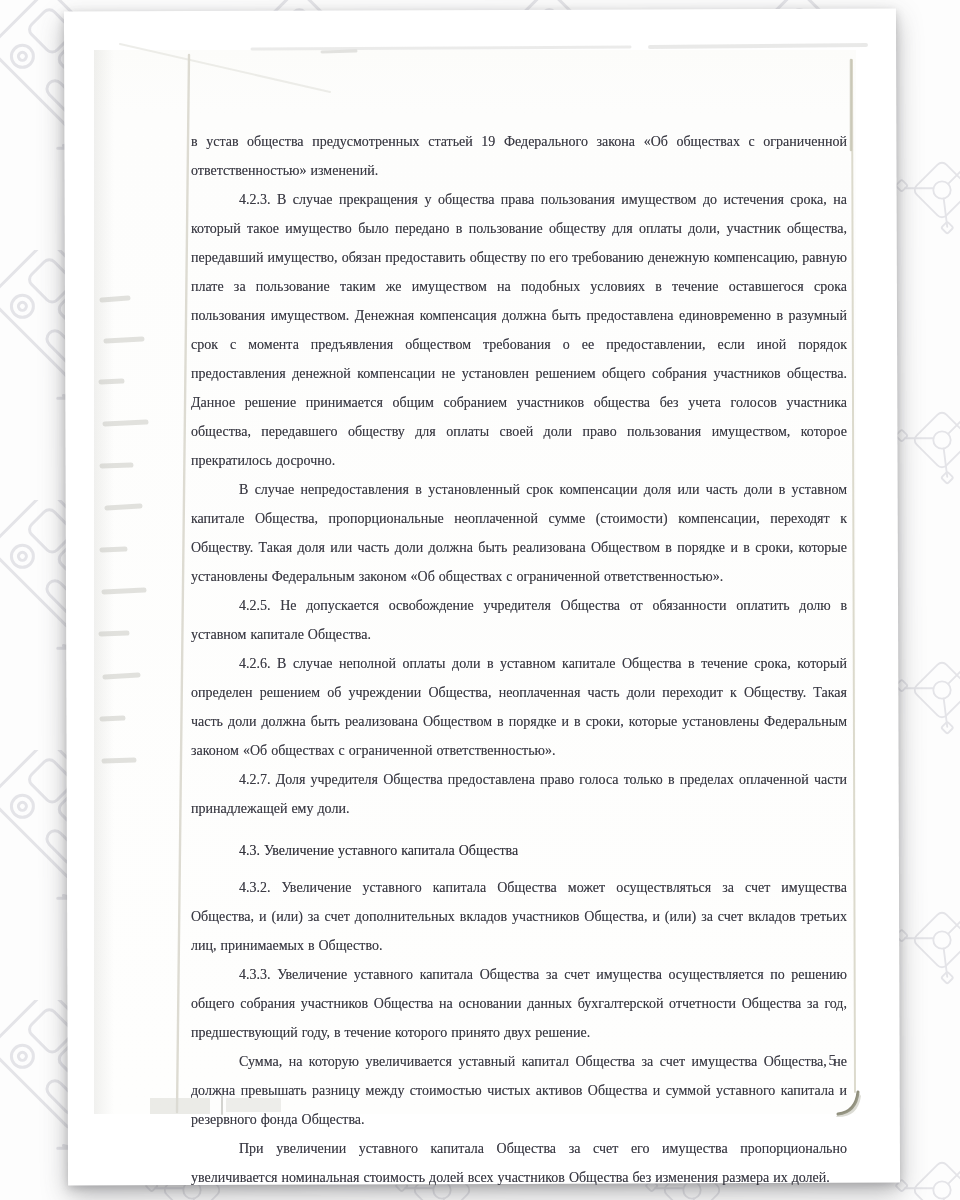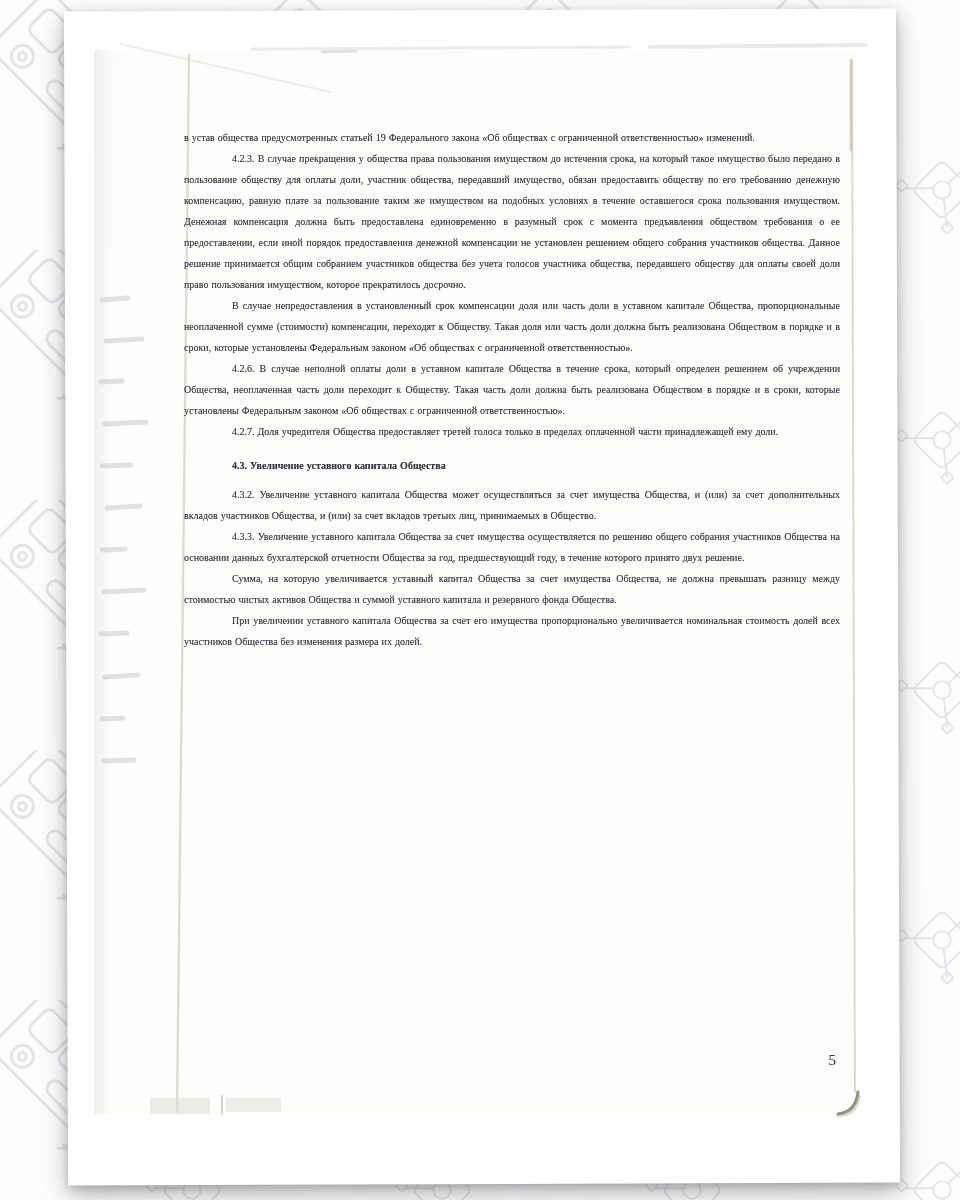--- a/index.html
+++ b/index.html
@@ -23,32 +23,32 @@
     background:linear-gradient(180deg,#fcfcfa 0%,#fdfdfc 6%,#fefefd 100%);
     z-index:2;
   }
   .sheet-left-shade{
     position:absolute;left:94px;top:50px;width:20px;height:1064px;
     background:linear-gradient(90deg,rgba(120,120,110,.10),rgba(120,120,110,0));
     z-index:3;
   }
   .artifacts{position:absolute;left:0;top:0;z-index:4;pointer-events:none;}
   .textblock{
-    position:absolute;left:184px;top:127px;width:656px;
+    position:absolute;left:191px;top:127px;width:656px;
     z-index:5;
-    font-size:10px;line-height:21px;
+    font-size:14px;line-height:29px;
     color:#3b3b44;
     text-align:justify;
     text-shadow:0 0 .5px rgba(60,60,75,.55);
     word-spacing:.5px;
   }
   .textblock p{margin:0;}
   .p-continuation{text-indent:0;}
   .p-body{text-indent:48px;}
-  .p-heading{font-weight:bold;text-indent:48px;margin:13px 0 8px 0 !important;color:#33333c;}
+  .p-heading{font-weight:normal;text-indent:48px;margin:13px 0 8px 0 !important;color:#33333c;}
   .p-body-spaced{text-indent:48px;margin-top:13px !important;}
   .pagenum{
     position:absolute;left:770px;top:1052px;width:66px;
     z-index:5;text-align:right;
     font-size:15px;color:#40404a;
     text-shadow:0 0 .5px rgba(60,60,75,.5);
   }
 </style>
 </head>
 <body>
@@ -121,22 +121,23 @@
       <rect x="150" y="1098" width="60" height="16" fill="#dadad6" opacity=".55" stroke="none"></rect>
       <rect x="226" y="1098" width="55" height="14" fill="#dcdcd8" opacity=".5" stroke="none"></rect>
       <line x1="222" y1="1096" x2="222" y2="1114" stroke="#c2c2bc" stroke-width="2" opacity=".7"></line>
     </g>
   </svg>
 
   <div class="textblock">
       <p class="p-continuation">в устав общества предусмотренных статьей 19 Федерального закона «Об обществах с ограниченной ответственностью» изменений.</p>
       <p class="p-body">4.2.3. В случае прекращения у общества права пользования имуществом до истечения срока, на который такое имущество было передано в пользование обществу для оплаты доли, участник общества, передавший имущество, обязан предоставить обществу по его требованию денежную компенсацию, равную плате за пользование таким же имуществом на подобных условиях в течение оставшегося срока пользования имуществом. Денежная компенсация должна быть предоставлена единовременно в разумный срок с момента предъявления обществом требования о ее предоставлении, если иной порядок предоставления денежной компенсации не установлен решением общего собрания участников общества. Данное решение принимается общим собранием участников общества без учета голосов участника общества, передавшего обществу для оплаты своей доли право пользования имуществом, которое прекратилось досрочно.</p>
       <p class="p-body">В случае непредоставления в установленный срок компенсации доля или часть доли в уставном капитале Общества, пропорциональные неоплаченной сумме (стоимости) компенсации, переходят к Обществу. Такая доля или часть доли должна быть реализована Обществом в порядке и в сроки, которые установлены Федеральным законом «Об обществах с ограниченной ответственностью».</p>
+      <p class="p-body">4.2.5. Не допускается освобождение учредителя Общества от обязанности оплатить долю в уставном капитале Общества.</p>
       <p class="p-body">4.2.6. В случае неполной оплаты доли в уставном капитале Общества в течение срока, который определен решением об учреждении Общества, неоплаченная часть доли переходит к Обществу. Такая часть доли должна быть реализована Обществом в порядке и в сроки, которые установлены Федеральным законом «Об обществах с ограниченной ответственностью».</p>
-      <p class="p-body">4.2.7. Доля учредителя Общества предоставляет третей голоса только в пределах оплаченной части принадлежащей ему доли.</p>
+      <p class="p-body">4.2.7. Доля учредителя Общества предоставлена право голоса только в пределах оплаченной части принадлежащей ему доли.</p>
       <p class="p-heading">4.3. Увеличение уставного капитала Общества</p>
       <p class="p-body">4.3.2. Увеличение уставного капитала Общества может осуществляться за счет имущества Общества, и (или) за счет дополнительных вкладов участников Общества, и (или) за счет вкладов третьих лиц, принимаемых в Общество.</p>
       <p class="p-body">4.3.3. Увеличение уставного капитала Общества за счет имущества осуществляется по решению общего собрания участников Общества на основании данных бухгалтерской отчетности Общества за год, предшествующий году, в течение которого принято двух решение.</p>
       <p class="p-body">Сумма, на которую увеличивается уставный капитал Общества за счет имущества Общества, не должна превышать разницу между стоимостью чистых активов Общества и суммой уставного капитала и резервного фонда Общества.</p>
       <p class="p-body">При увеличении уставного капитала Общества за счет его имущества пропорционально увеличивается номинальная стоимость долей всех участников Общества без изменения размера их долей.</p>
     </div>
 
   <div class="pagenum">5</div>
 
 </div>

